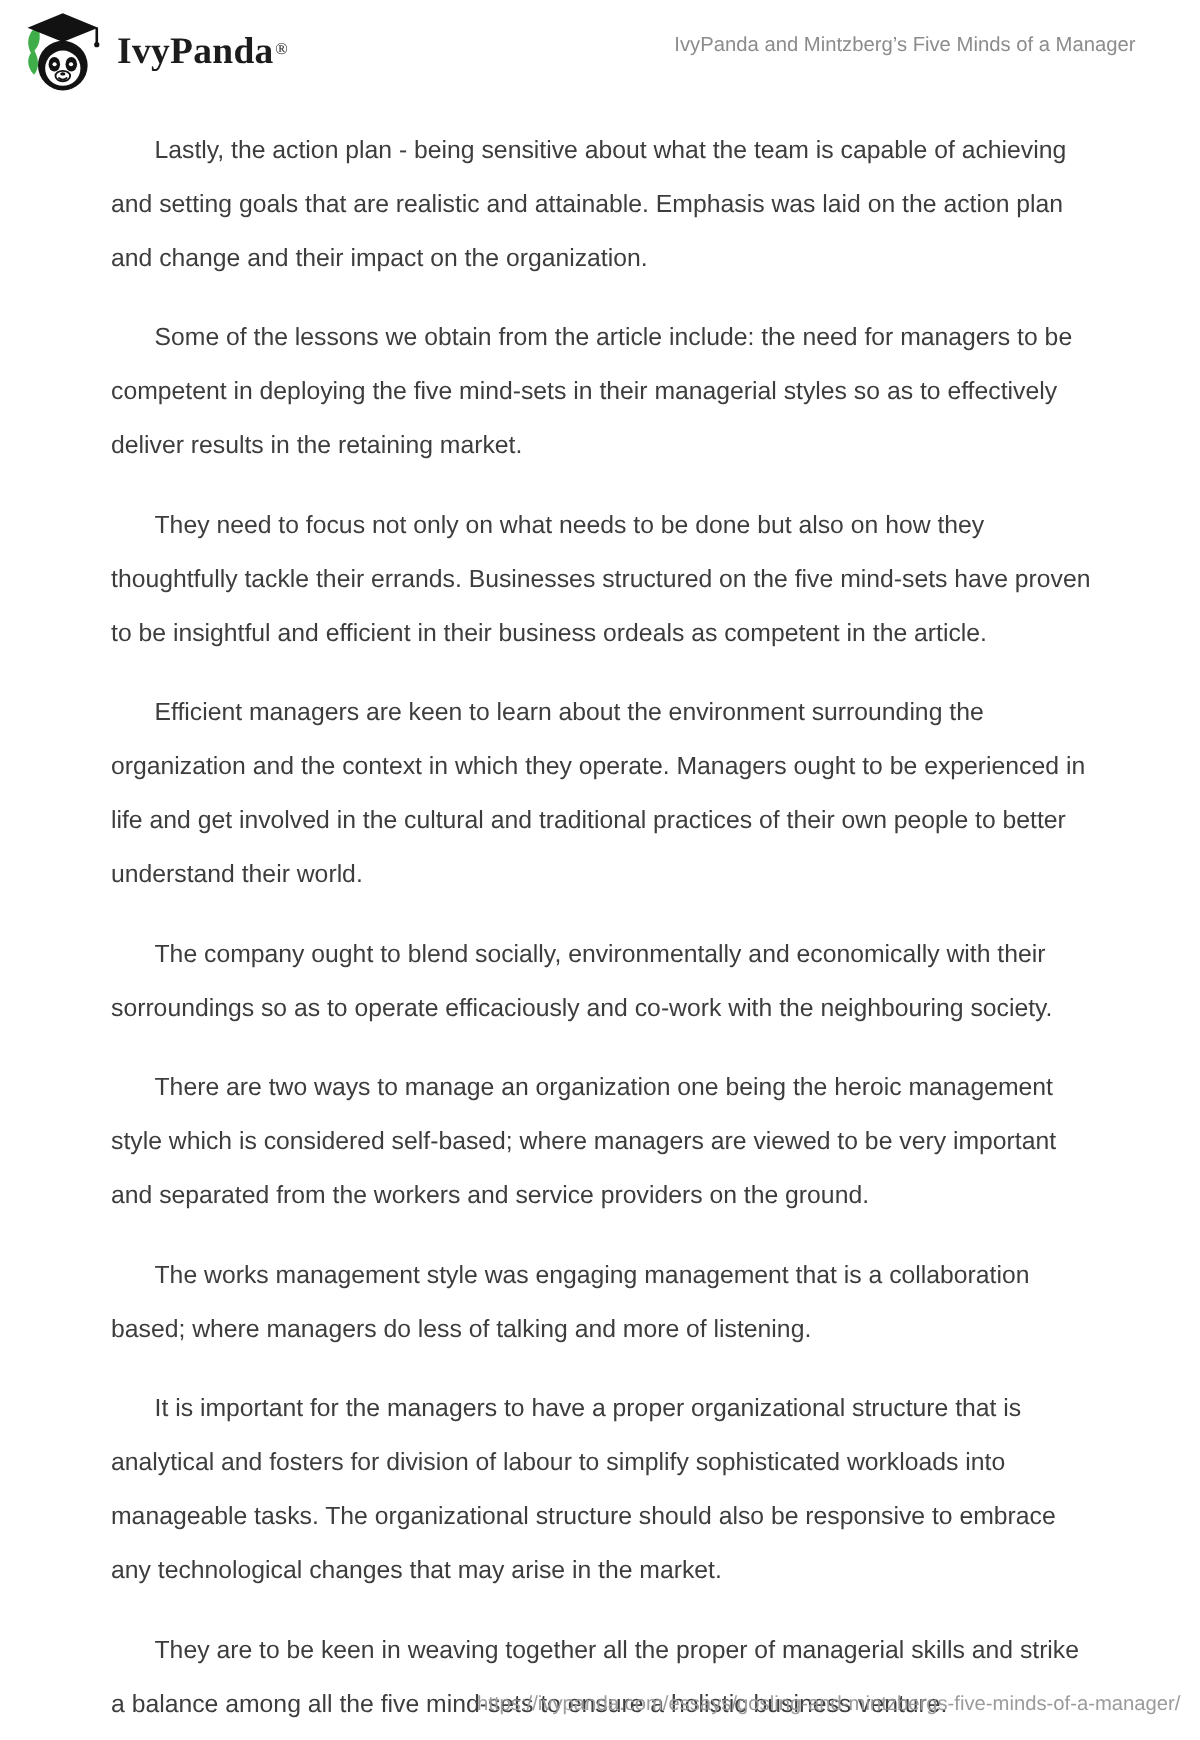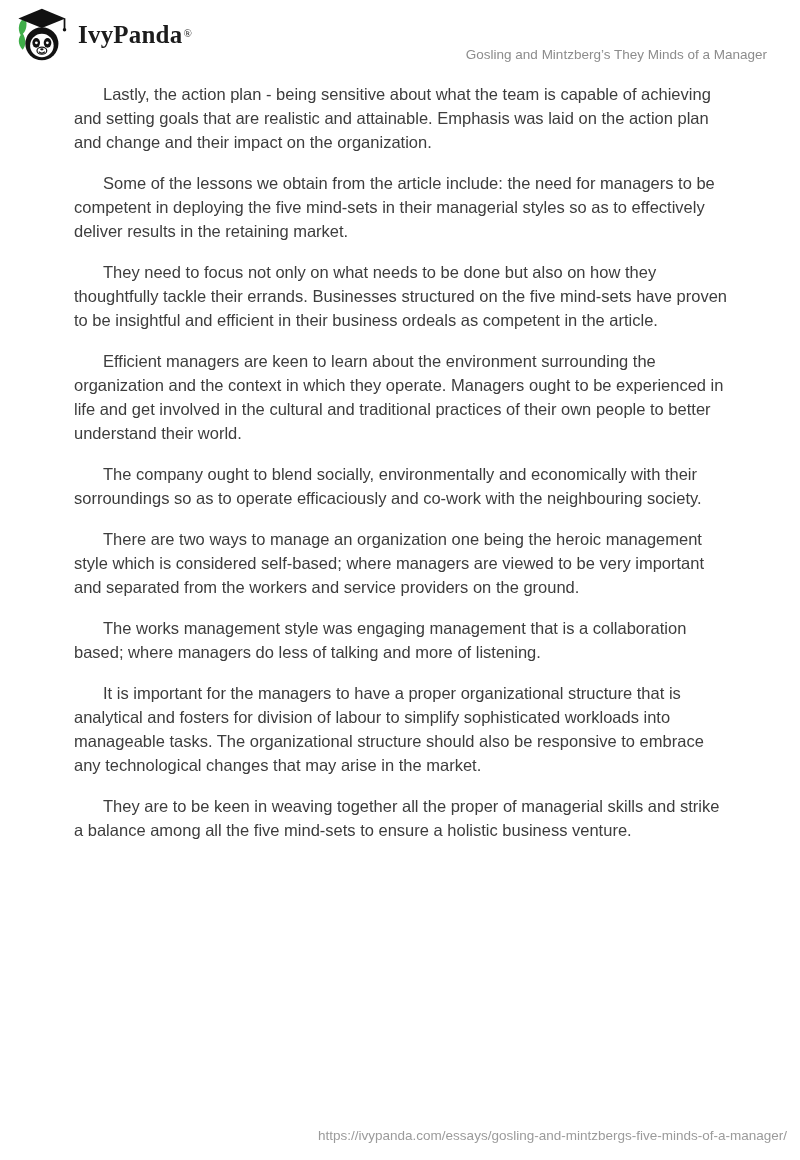--- a/index.html
+++ b/index.html
@@ -11,23 +11,23 @@
     position: relative;
     width: 800px;
     height: 1160px;
     background: #ffffff;
     font-family: "Liberation Sans", sans-serif;
     overflow: hidden;
   }
   
   .header {
     display: flex;
-    align-items: flex-end;
+    align-items: flex-start;
     justify-content: space-between;
-    padding: 8px 33px 0 14px;
+    padding: 8px 43px 0 14px;
   }
   .brand {
     display: flex;
     align-items: center;
     gap: 10px;
   }
   .logo-icon {
     width: 54px;
     height: 54px;
     flex: 0 0 auto;
@@ -52,21 +52,21 @@
     color: #8c8c8c;
   }
   
   .content {
     padding: 20px 72px 0 74px;
     color: #3d3d3d;
   }
   .content p {
     margin: 0 0 17px 0;
     font-size: 16.5px;
-    line-height: 24px;
+    line-height: 36px;
     text-indent: 29px;
     text-align: left;
   }
   
   .footer {
     position: absolute;
     bottom: 17px;
     right: 13px;
     font-size: 13.5px;
     color: #9b9b9b;
@@ -101,21 +101,21 @@
         <circle cx="24.7" cy="40" r="1.6" fill="#ffffff"></circle>
         <circle cx="37.3" cy="40" r="1.6" fill="#ffffff"></circle>
         <ellipse cx="31" cy="49" rx="5.6" ry="4" fill="#ffffff" stroke="#121212" stroke-width="1.4"></ellipse>
         <ellipse cx="31" cy="47.4" rx="2" ry="1.3" fill="#121212"></ellipse>
         <path d="M28 50.5 Q31 53 34 50.5" stroke="#121212" stroke-width="1.3" fill="none" stroke-linecap="round"></path>
       </svg>
       <div>
         <span class="brand-name">IvyPanda</span><span class="brand-reg">®</span>
       </div>
     </div>
-    <div class="doc-title">Gosling and Mintzberg’s They Minds of a Manager</div>
+    <div class="doc-title">IvyPanda and Mintzberg’s Five Minds of a Manager</div>
   </div>
 
   <div class="content">
     <p>Lastly, the action plan - being sensitive about what the team is capable of achieving and setting goals that are realistic and attainable. Emphasis was laid on the action plan and change and their impact on the organization.</p>
     <p>Some of the lessons we obtain from the article include: the need for managers to be competent in deploying the five mind-sets in their managerial styles so as to effectively deliver results in the retaining market.</p>
     <p>They need to focus not only on what needs to be done but also on how they thoughtfully tackle their errands. Businesses structured on the five mind-sets have proven to be insightful and efficient in their business ordeals as competent in the article.</p>
     <p>Efficient managers are keen to learn about the environment surrounding the organization and the context in which they operate. Managers ought to be experienced in life and get involved in the cultural and traditional practices of their own people to better understand their world.</p>
     <p>The company ought to blend socially, environmentally and economically with their sorroundings so as to operate efficaciously and co-work with the neighbouring society.</p>
     <p>There are two ways to manage an organization one being the heroic management style which is considered self-based; where managers are viewed to be very important and separated from the workers and service providers on the ground.</p>
     <p>The works management style was engaging management that is a collaboration based; where managers do less of talking and more of listening.</p>

